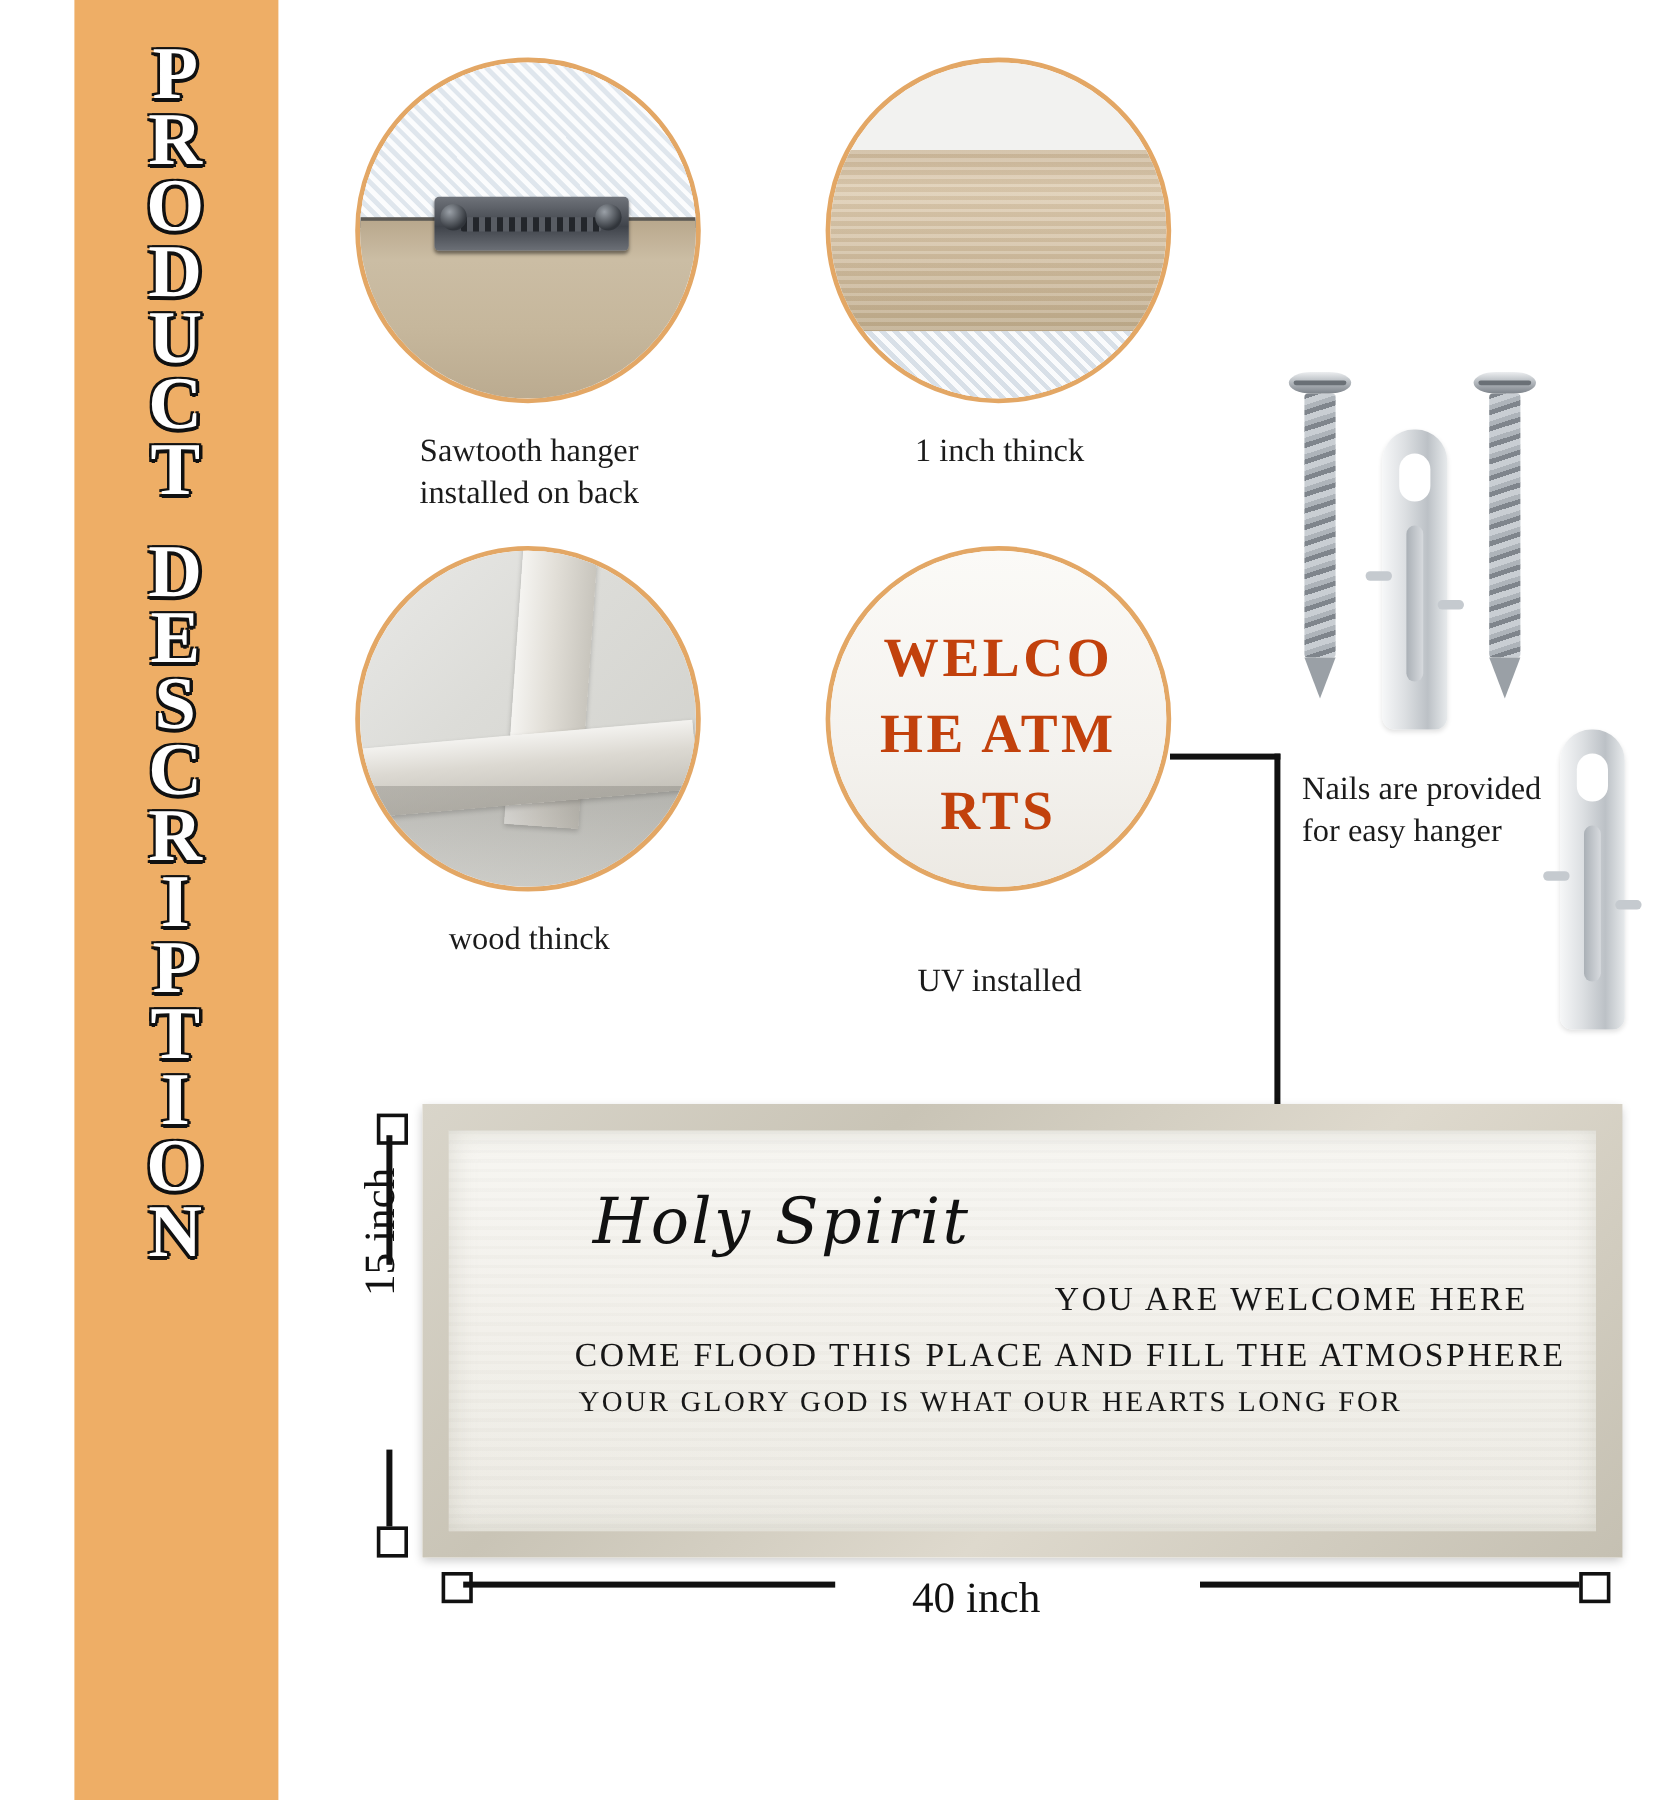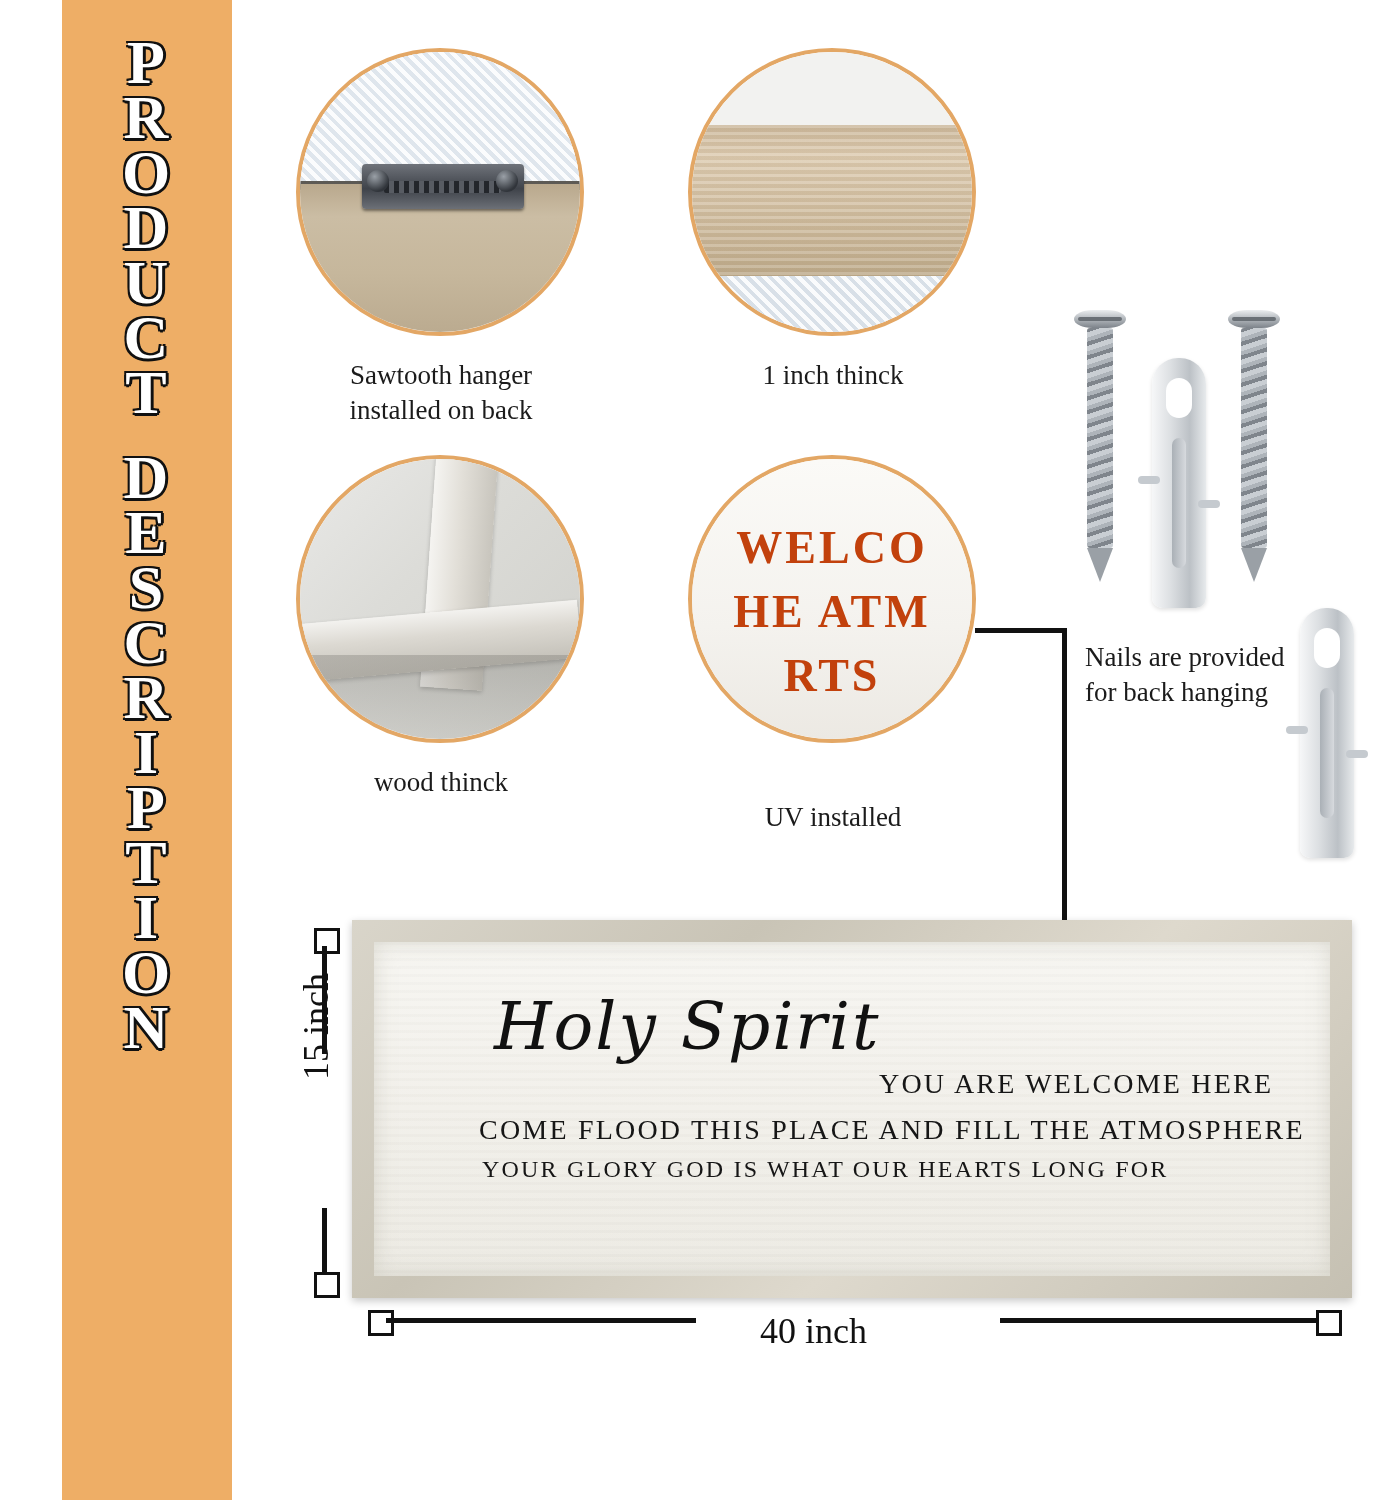--- a/index.html
+++ b/index.html
@@ -252,21 +252,21 @@
     box-shadow: inset 0 0 22px rgba(170,165,150,.35);
   }
   .sign-script {
     position: absolute;
     font-family: "DejaVu Serif", serif;
     font-style: italic;
     color: #111111;
   }
   #sign-holy {
     left: 120px; top: 46px;
-    font-size: 66px;
+    font-size: 53px;
     letter-spacing: 2px;
   }
   #sign-closing {
     left: 390px; top: 242px;
     font-size: 34px;
   }
   .sign-caps {
     position: absolute;
     font-family: "Liberation Serif", serif;
     color: #161616;
@@ -381,21 +381,21 @@
   <div class="screw-shaft"></div>
   <div class="screw-tip"></div>
 </div>
 <div class="hw anchor" style="left:1300px; top:358px;">
   <div class="anchor-slot"></div>
   <div class="anchor-wing" style="left:-14px; top:118px;"></div>
   <div class="anchor-wing" style="right:-14px; top:142px;"></div>
 </div>
 <div class="caption" id="cap-nails">
   <div>Nails are provided</div>
-  <div>for back hanging</div>
+  <div>for easy hanger</div>
 </div>
 
 <div class="pointer-line" style="left:975px; top:628px; width:92px; height:5px;"></div>
 <div class="pointer-line" style="left:1062px; top:628px; width:5px; height:450px;"></div>
 <div class="pointer-dot" style="left:1055px; top:1070px;"></div>
 
 <div class="sign-outer">
   <div class="sign-inner">
     <div class="sign-script" id="sign-holy">Holy Spirit</div>
     <div class="sign-caps" id="sign-l1">YOU ARE WELCOME HERE</div>

